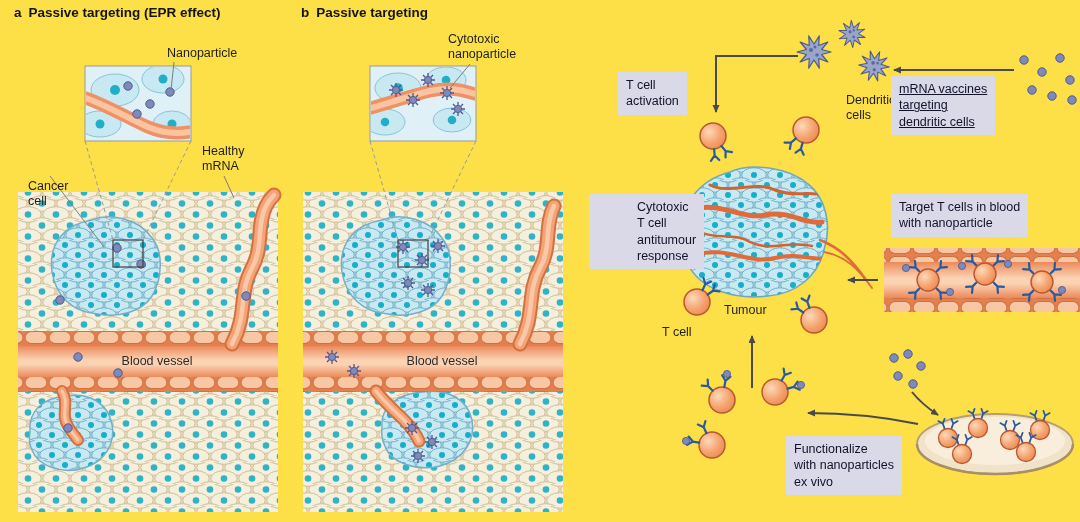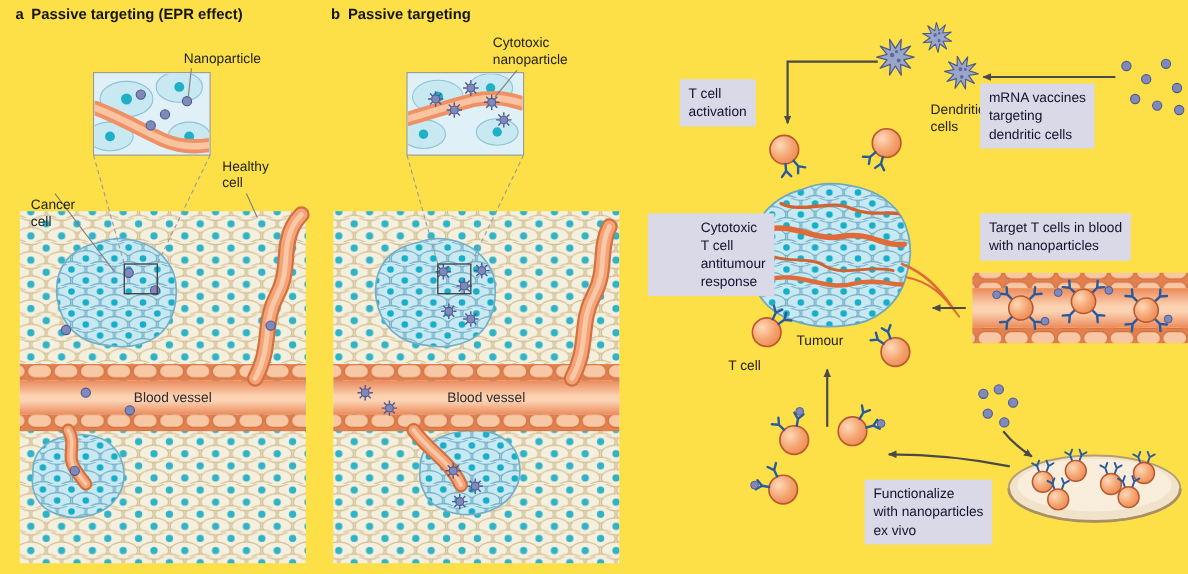--- a/index.html
+++ b/index.html
@@ -390,42 +390,42 @@
     </g>
   </svg>
 
   <div class="panel-title" style="left:14px; top:5px;">
     <span class="panel-letter">a</span><span>Passive targeting (EPR effect)</span>
   </div>
   <div class="fig-label" style="left:167px; top:46px;">Nanoparticle</div>
   <div class="fig-label" style="left:28px; top:144px;margin-top:35px;">Cancer
 cell</div>
   <div class="fig-label" style="left:202px; top:144px;">Healthy
-cell</div>
+mRNA</div>
   <div class="vessel-label" style="left:148px; top:354px;">Blood vessel</div>
 
   <div class="panel-title" style="left:301px; top:5px;">
     <span class="panel-letter">b</span><span>Passive targeting</span>
   </div>
   <div class="fig-label" style="left:448px; top:32px;">Cytotoxic
 nanoparticle</div>
   <div class="vessel-label" style="left:433px; top:354px;">Blood vessel</div>
 
   <div class="note-box" style="left:618px; top:72px;">T cell
 activation</div>
   <div class="fig-label" style="left:802px; top:93px;margin-left:44px;">Dendritic
 cells</div>
-  <div class="note-box" style="left:891px; top:76px;">mRNA vaccines
+  <div class="note-box" style="left:891px; top:76px;text-decoration:underline;">mRNA vaccines
 targeting
 dendritic cells</div>
   <div class="note-box" style="left:589px; top:194px;padding-left:48px;">Cytotoxic
 T cell
 antitumour
 response</div>
   <div class="fig-label" style="left:662px; top:325px;">T cell</div>
   <div class="fig-label" style="left:724px; top:303px;text-align:center;">Tumour</div>
   <div class="note-box" style="left:891px; top:194px;">Target T cells in blood
-with nanoparticles</div>
+with nanoparticle</div>
   <div class="note-box" style="left:786px; top:436px;">Functionalize
 with nanoparticles
 ex vivo</div>
 
 </div>
 
 </body></html>

